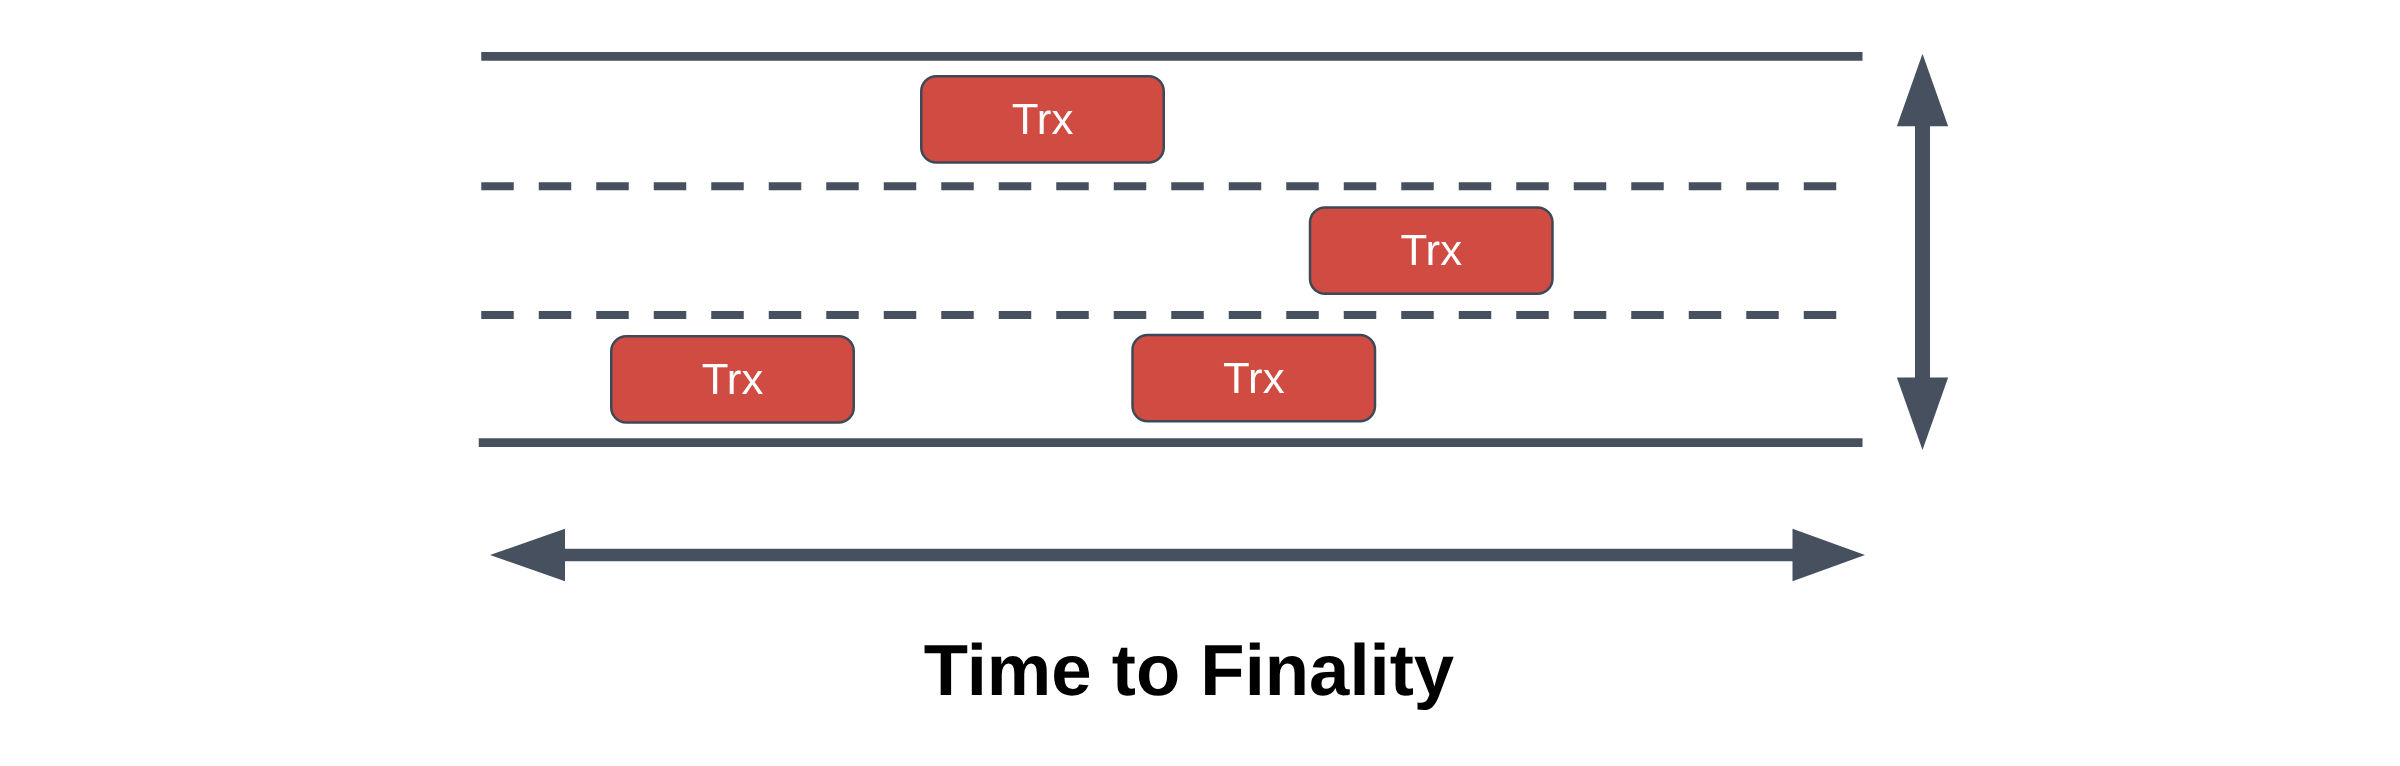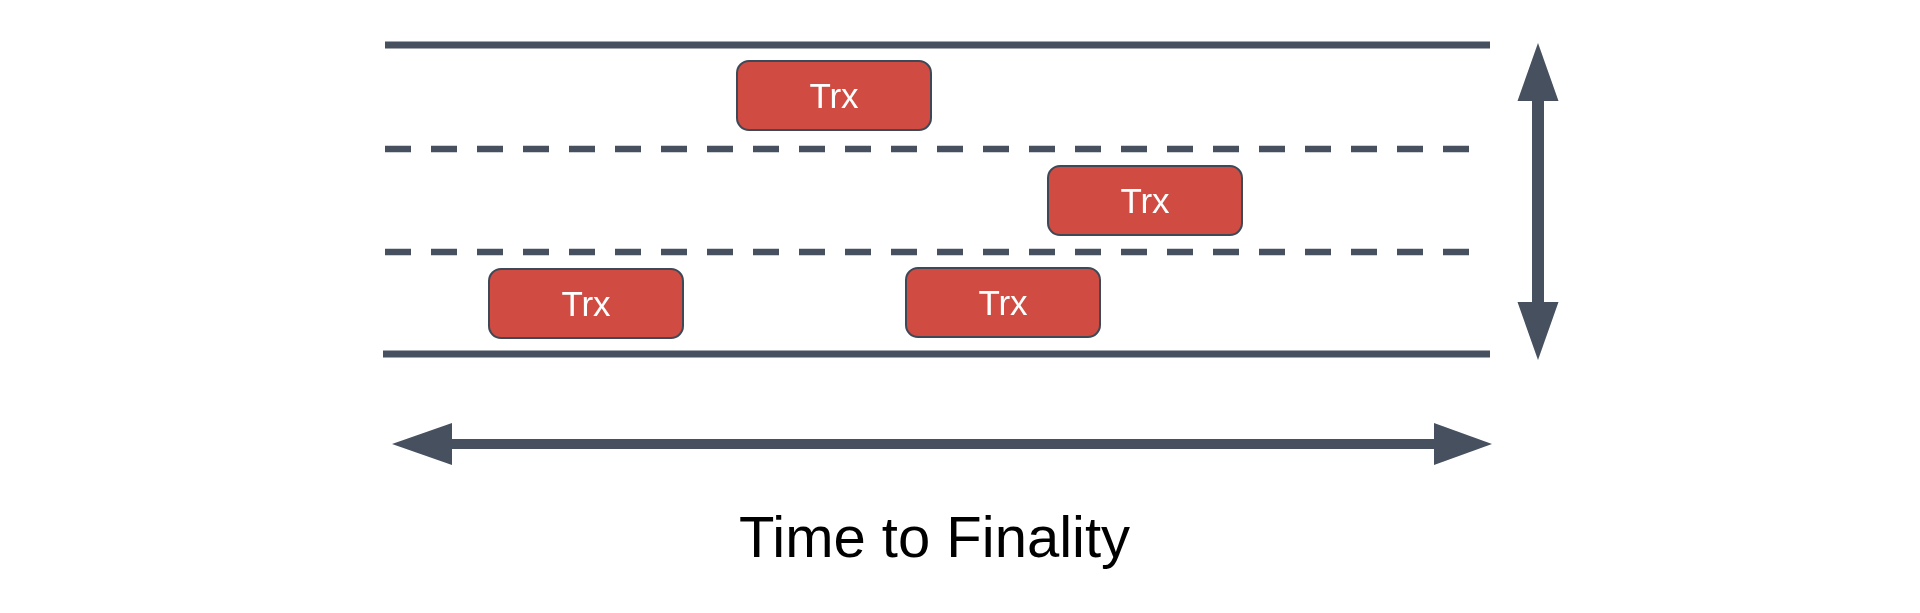--- a/index.html
+++ b/index.html
@@ -48,21 +48,21 @@
   .b4 { left: 905px;  top: 267px; }
 
   .axis-label {
     position: absolute;
     color: var(--label-text, #000);
     font-size: 58px;
     line-height: 1;
     white-space: nowrap;
   }
   .throughput-label { left: 1581px; top: 152px; }
-  .ttf-label        { left: 739px;  top: 508px; }
+  .ttf-label        { left: 739px;  top: 508px; font-weight: bold; }
 </style>
 </head>
 <body>
 
 <div class="canvas">
 
   <svg class="diagram-svg" viewBox="0 0 1920 613" xmlns="http://www.w3.org/2000/svg">
 
     <line class="slate-stroke" x1="385" y1="45" x2="1490" y2="45" stroke-width="7"></line>
     <line class="slate-stroke" x1="385" y1="149" x2="1489" y2="149" stroke-width="6.5" stroke-dasharray="26 20"></line>

